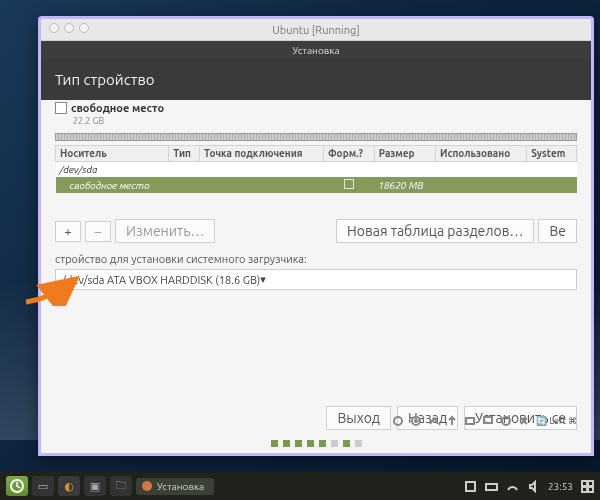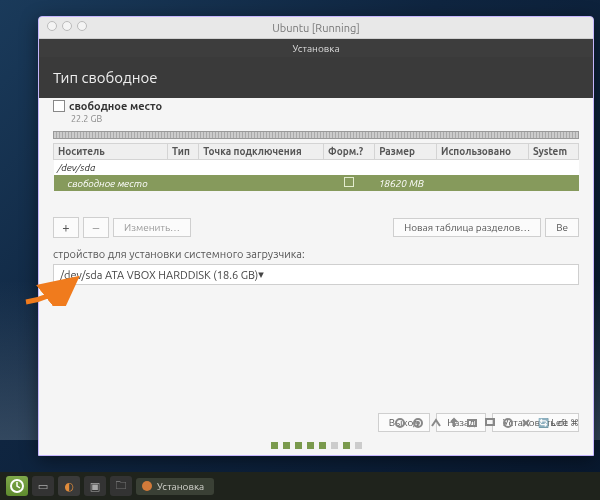--- a/index.html
+++ b/index.html
@@ -6,21 +6,21 @@
   body {
     width: 600px; height: 500px; overflow: hidden; position: relative;
     background: linear-gradient(135deg,#1a3a5a 0%,#0f2540 40%,#08182e 100%);
     font-size: 11px;
   }
   .wallpaper-fog { position:absolute; left:0; right:0; bottom:60px; height:160px;
     background: linear-gradient(0deg, rgba(80,100,120,.55), rgba(80,100,120,0)); pointer-events:none;}
   
   .vm-window {
     position: absolute; left: 38px; top: 16px; width: 556px; height: 440px;
-    background: #c4b5fd; border: 1px solid #c4b5fd; border-radius: 4px 4px 0 0;
+    background: #c4b5fd; border: 3px solid #c4b5fd; border-radius: 4px 4px 0 0;
     box-shadow: 0 4px 18px rgba(0,0,0,.45); display:flex; flex-direction:column; overflow:hidden;
   }
   .vm-titlebar { height:22px; background:#e8e8e8; display:flex; align-items:center; justify-content:center; position:relative; color:#777; border-bottom:1px solid #d0d0d0;}
   .vm-dots { position:absolute; left:8px; top:4px; display:flex; gap:5px;}
   .vm-dots span{ width:10px; height:10px; border:1px solid #bbb; border-radius:50%; background:#f4f4f4;}
   
   .inner-title { height:18px; background:#3d3d3d; color:#ddd; display:flex; align-items:center; justify-content:center; font-size:10px;}
   .installer-body { flex:1; display:flex; flex-direction:column; background:#f5f5f5; }
   .header-band { background:#3a3a3a; color:#eee; padding:12px 14px; }
   .header-band h1 { font-size:15px; font-weight:400;}
@@ -29,21 +29,21 @@
   .disk-chk { width:12px; height:12px; border:1px solid #888; background:#fff;}
   .disk-bar { height:8px; background:repeating-linear-gradient(90deg,#ccc 0 2px,#aaa 2px 3px); border:1px solid #999; margin:3px 0 4px 0;}
   .disk-meta { font-size:9px; color:#888; margin-left:18px; margin-bottom:4px;}
   table.part { width:100%; border-collapse:collapse; font-size:10px;}
   table.part th { background:#efefef; border:1px solid #d4d4d4; padding:2px 4px; text-align:left; color:#555; font-weight:700;}
   table.part td { padding:2px 4px;font-style:italic; }
   tr.deviceRow td { background:#fff; }
   tr.freeRow td { background:#869a5c; color:#fff; }
   .flag { display:inline-block; width:10px; height:10px; border:1px solid #e3ecce; }
   .toolbar { margin-top:26px; display:flex; align-items:center; gap:4px;}
-  .btn { background:#fbfbfb; border:1px solid #cfcfcf; padding:3px 10px; color:#555; font-size:10px; cursor:pointer;}
+  .btn { background:#fbfbfb; border:1px solid #cfcfcf; padding:3px 10px; color:#555; font-size:14px; cursor:pointer;}
   .btn.sq { width:26px; text-align:center; padding:3px 0; font-size:13px; line-height:1;}
   .btn.ghost{ color:#999;}
   .spacer{flex:1;}
   .loader-label{ margin-top:10px; color:#555;}
   .loader-select{ margin-top:4px; background:#fff; border:1px solid #cfcfcf; padding:3px 6px; width:100%; display:flex; justify-content:flex-start; align-items:center; color:#444;}
   .bottom-buttons{ display:flex; gap:6px; justify-content:flex-end; padding:10px 14px 6px;}
   .pager{ display:flex; justify-content:center; gap:5px; padding:4px 0 6px;}
   .pager span{ width:7px; height:7px; background:#ccc;}
   .pager span.on{ background:#7a9a4d;}
   
@@ -75,21 +75,21 @@
     </div>
     <span>Ubuntu [Running]</span>
   </div>
 
   <div class="inner-title">
     <span>Установка</span>
   </div>
 
   <div class="installer-body">
     <div class="header-band">
-      <h1>Тип свободное</h1>
+      <h1>Тип стройство</h1>
     </div>
 
     <div class="content">
       <div class="disk-row">
         <span class="disk-chk"></span>
         <b>свободное место</b>
       </div>
       <div class="disk-meta">22.2 GB</div>
       <div class="disk-bar"></div>
 
@@ -202,13 +202,34 @@
       </svg>
   </div>
   <div class="ico">▭</div>
   <div class="ico" style="background:#3a3a3a;color:#e08b3b">◐</div>
   <div class="ico">▣</div>
   <div class="ico">🗀</div>
   <div class="task">
     <span class="dot"></span>
     <span>Установка</span>
   </div>
+  <div class="tray">
+    <svg>
+        <rect x="2" y="2" width="9" height="9"></rect>
+      </svg>
+    <svg>
+        <rect x="1" y="4" width="11" height="6"></rect>
+      </svg>
+    <svg>
+        <path d="M2 10c2-4 7-4 9 0"></path>
+      </svg>
+    <svg>
+        <path d="M3 5h2l3-3v9l-3-3H3z"></path>
+      </svg>
+    <span>23:53</span>
+    <svg>
+        <rect x="1" y="1" width="5" height="5"></rect>
+        <rect x="7" y="1" width="5" height="5"></rect>
+        <rect x="1" y="7" width="5" height="5"></rect>
+        <rect x="7" y="7" width="5" height="5"></rect>
+      </svg>
+  </div>
 </div>
 
 </body></html>

